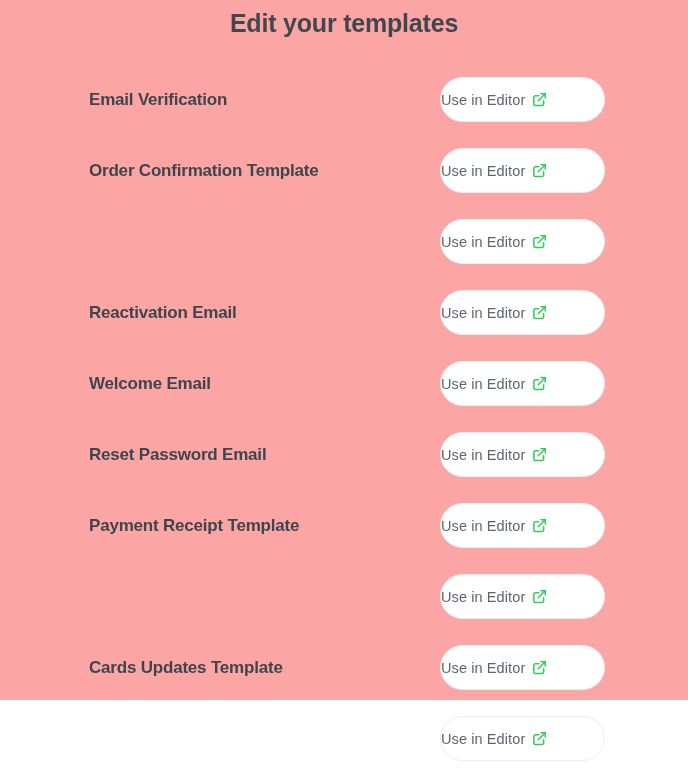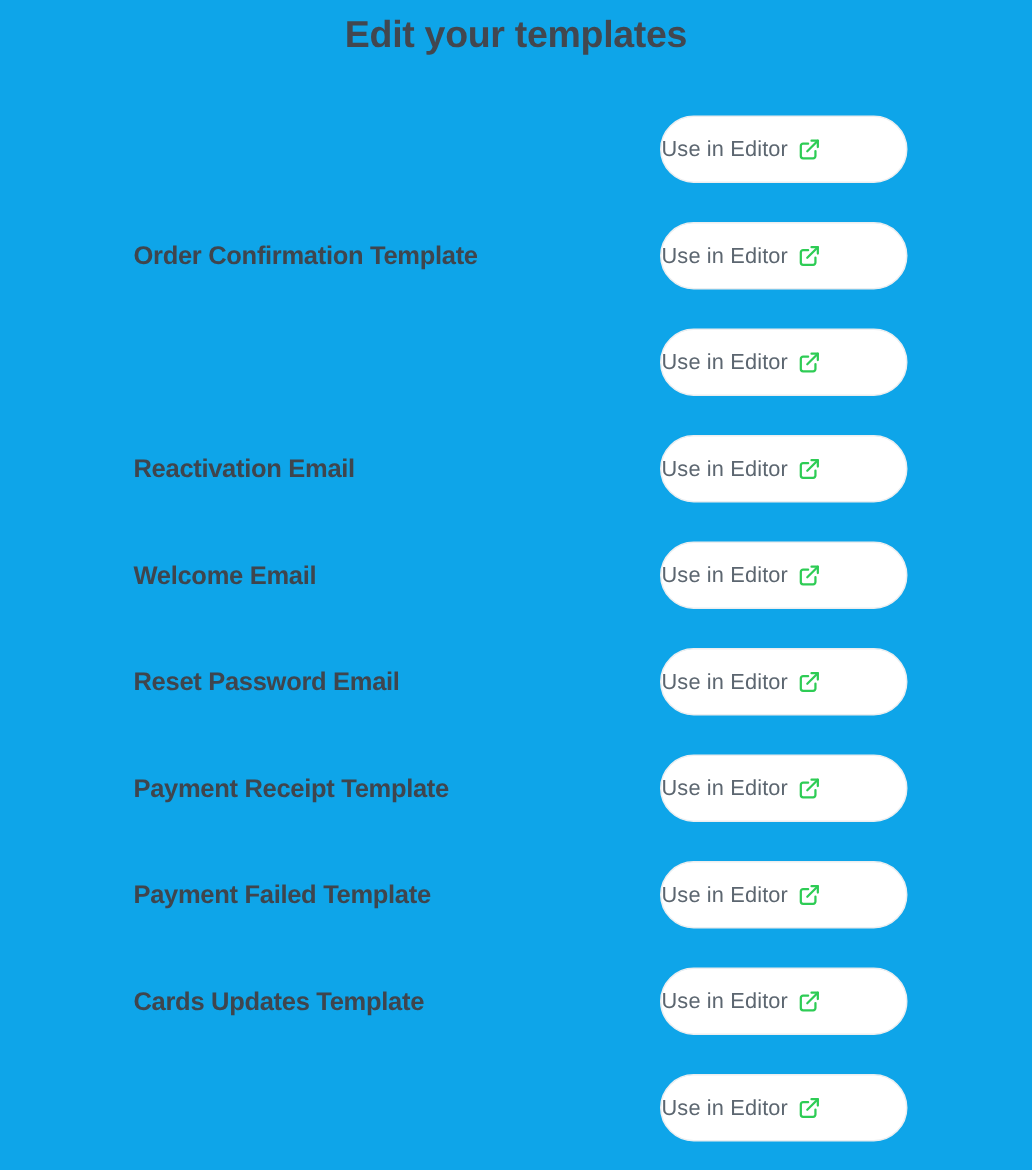--- a/index.html
+++ b/index.html
@@ -11,22 +11,22 @@
     height: 780px;
     background: #ffffff;
     font-family: "Liberation Sans", sans-serif;
     overflow: hidden;
     -webkit-font-smoothing: antialiased;
   }
 
   .page {
     position: relative;
     width: 688px;
-    height: 780px;
-    background: #0ea5e9;
+    height: 700px;
+    background: #fca5a5;
   }
 
   .page-title {
     position: absolute;
     top: 9px;
     left: 0;
     width: 688px;
     text-align: center;
     font-size: 25px;
     font-weight: bold;
@@ -97,20 +97,21 @@
 </style>
 </head>
 <body>
 
 <div class="page">
 
   <div class="page-title">Edit your templates</div>
 
   <div class="template-list">
       <div class="template-row">
+        <div class="template-name">Email Verification</div>
         <div class="use-in-editor-button" role="button">
           <span class="use-in-editor-label">Use in Editor</span>
           <span class="external-link-icon">
             <svg viewBox="0 0 16 16" width="15" height="15" fill="none" stroke="#2ecc55" stroke-width="1.6" stroke-linecap="round" stroke-linejoin="round">
               <path d="M12.4 9.3v3.5a1.6 1.6 0 0 1-1.6 1.6H3.6A1.6 1.6 0 0 1 2 12.8V5.6A1.6 1.6 0 0 1 3.6 4h3.6"></path>
               <path d="M9.6 1.9h4.5v4.5"></path>
               <path d="M6.6 9.4l7.5-7.5"></path>
             </svg>
           </span>
         </div>
@@ -186,21 +187,20 @@
           <span class="external-link-icon">
             <svg viewBox="0 0 16 16" width="15" height="15" fill="none" stroke="#2ecc55" stroke-width="1.6" stroke-linecap="round" stroke-linejoin="round">
               <path d="M12.4 9.3v3.5a1.6 1.6 0 0 1-1.6 1.6H3.6A1.6 1.6 0 0 1 2 12.8V5.6A1.6 1.6 0 0 1 3.6 4h3.6"></path>
               <path d="M9.6 1.9h4.5v4.5"></path>
               <path d="M6.6 9.4l7.5-7.5"></path>
             </svg>
           </span>
         </div>
       </div>
       <div class="template-row">
-        <div class="template-name">Payment Failed Template</div>
         <div class="use-in-editor-button" role="button">
           <span class="use-in-editor-label">Use in Editor</span>
           <span class="external-link-icon">
             <svg viewBox="0 0 16 16" width="15" height="15" fill="none" stroke="#2ecc55" stroke-width="1.6" stroke-linecap="round" stroke-linejoin="round">
               <path d="M12.4 9.3v3.5a1.6 1.6 0 0 1-1.6 1.6H3.6A1.6 1.6 0 0 1 2 12.8V5.6A1.6 1.6 0 0 1 3.6 4h3.6"></path>
               <path d="M9.6 1.9h4.5v4.5"></path>
               <path d="M6.6 9.4l7.5-7.5"></path>
             </svg>
           </span>
         </div>

